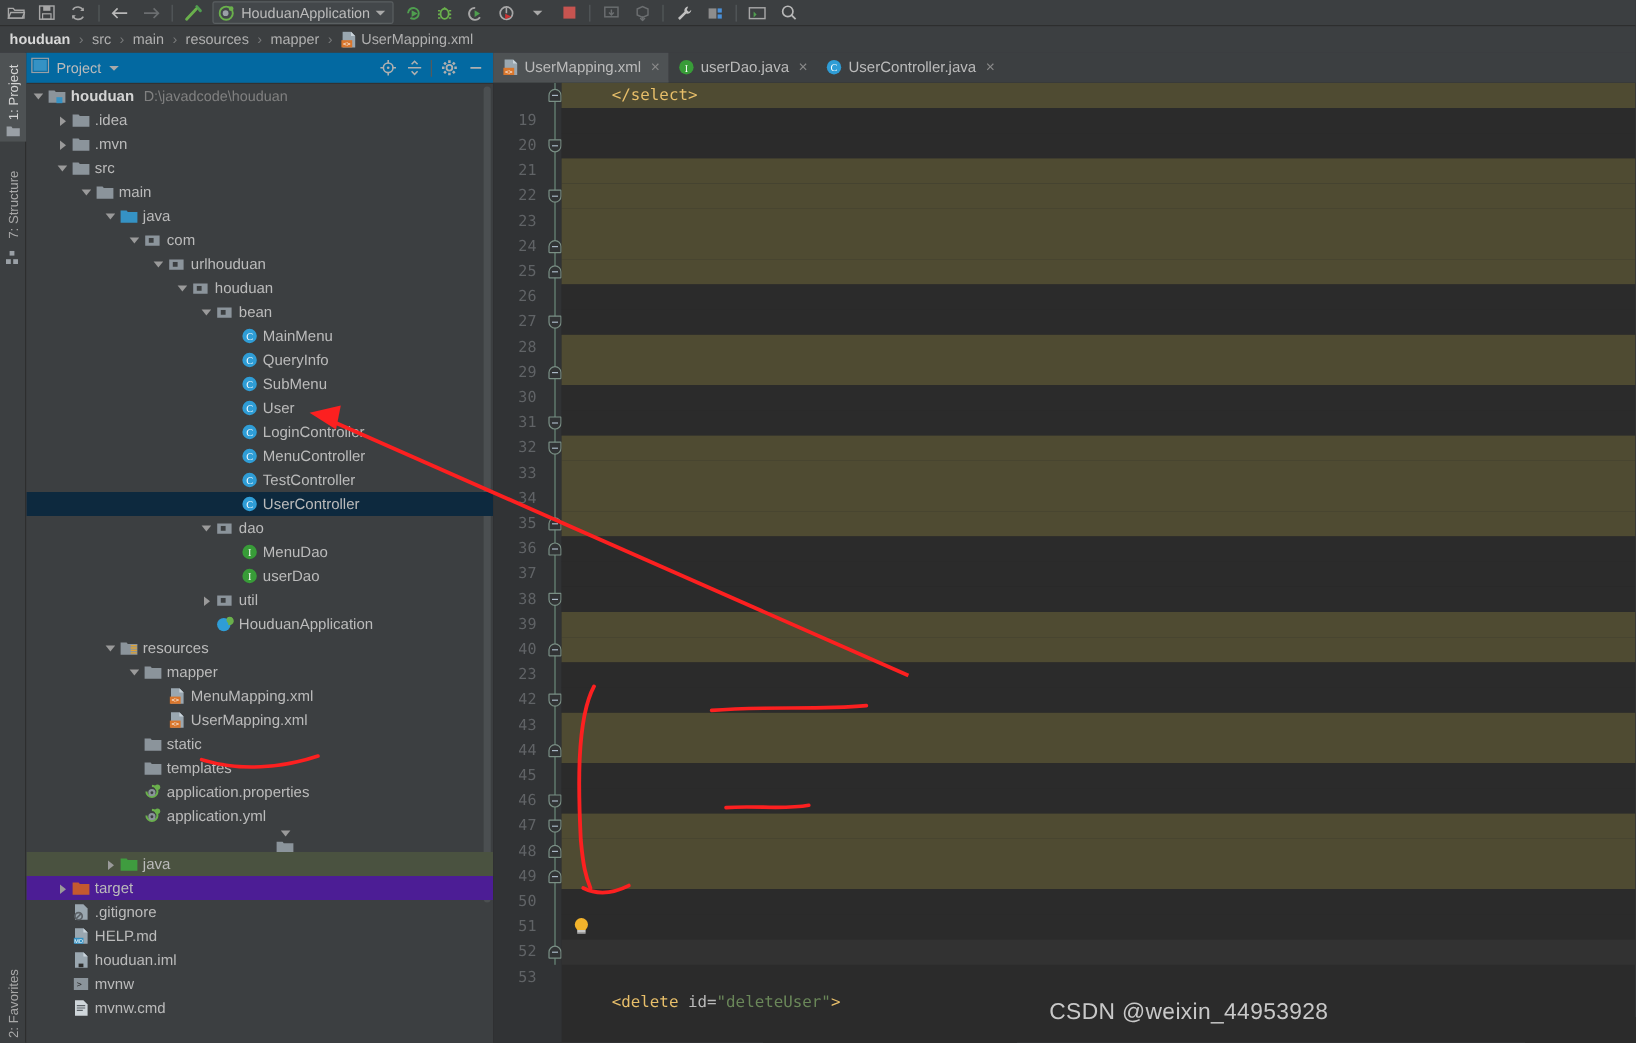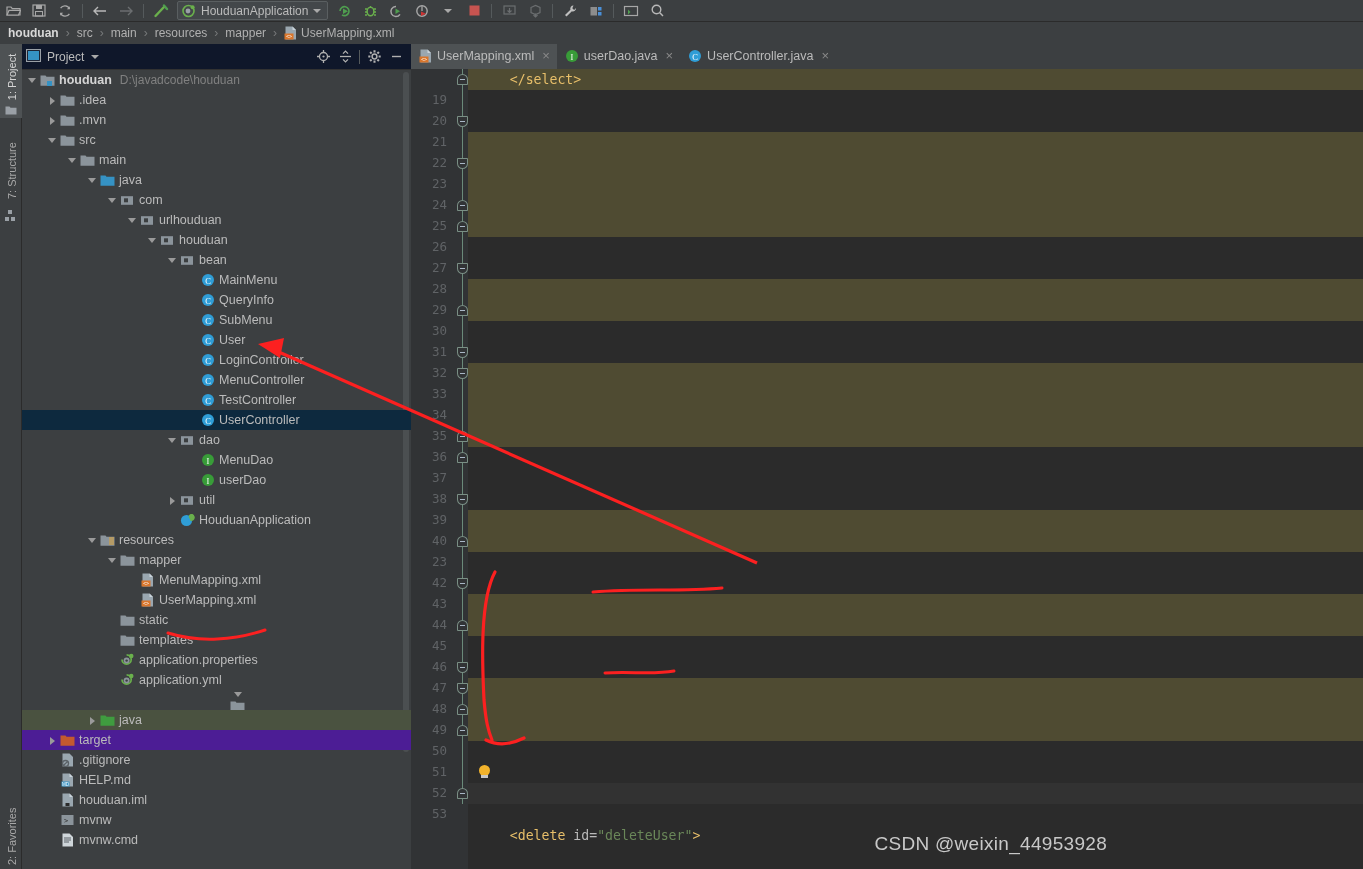--- a/index.html
+++ b/index.html
@@ -54,21 +54,21 @@
   }
   .stripe .vlabel.sel{ color:#d4d4d4; }
   .stripe .sel-bg{
     position:absolute; left:0; width:22px; background:#4e5254;
   }
   .stripe .sicon{ position:absolute; left:5px; width:12px; height:12px; }
 
   
   .proj-head{
     position:absolute; left:22px; top:44px; width:389px; height:26px;
-    background:#0f172a; display:flex; align-items:center; padding:0 4px;
+    background:#0369a1; display:flex; align-items:center; padding:0 4px;
     border-bottom:1px solid #323232;
   }
   .proj-head .ptitle{ color:#bbbbbb; font-size:12px; margin-left:6px; }
   .proj-head .spacer{ flex:1; }
   .proj-head .hicon{ width:22px; height:20px; display:flex; align-items:center; justify-content:center;}
   .proj-head .hsep{ width:1px;height:14px;background:#555a5c;margin:0 3px;}
 
   .tree{
     position:absolute; left:22px; top:70px; width:389px; height:799px;
     background:#3c3f41; overflow:hidden; font-size:12.5px;

